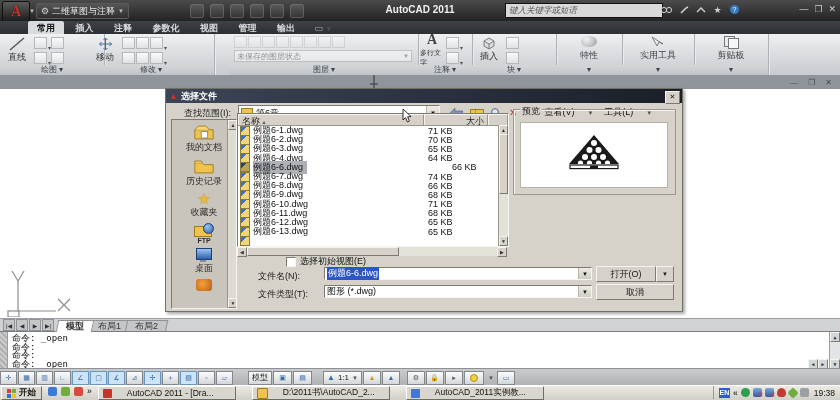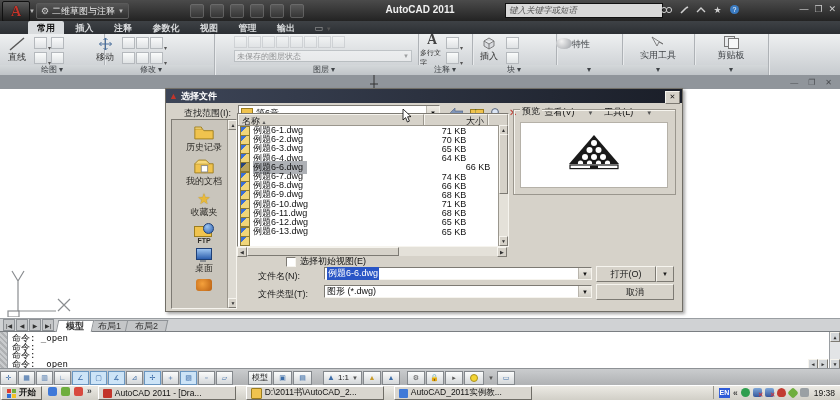--- a/index.html
+++ b/index.html
@@ -44,21 +44,21 @@
   .places{left:5px;top:30px;width:64px;height:188px;background:#c9c5bc;border:1px solid;border-color:#7d7a73 #f6f4ee #f6f4ee #7d7a73;overflow:hidden}
   .place{display:flex;flex-direction:column;align-items:center;padding-top:4px;color:#2e2c28}
   .pscroll{position:absolute;right:0;top:0;bottom:0;width:8px;background:#dedbd3;border-left:1px solid #9a968d}
   .sarrow{width:8px;height:8px;font-size:5px;display:flex;align-items:center;justify-content:center;background:#d6d2c9;border:1px solid;border-color:#f6f4ee #7d7a73 #7d7a73 #f6f4ee;color:#333}
   .flist{left:71px;top:24px;width:270px;height:132px;background:#fff;border:1px solid;border-color:#7d7a73 #f6f4ee #f6f4ee #7d7a73;overflow:hidden}
   .lhead{display:flex;height:11px;background:#d6d2c9;border-bottom:1px solid #9a968d}
   .lhead>div{border-right:1px solid #9a968d;border-top:1px solid #f6f4ee;border-left:1px solid #f6f4ee;padding:0 3px;color:#222}
   .lrow{display:flex;align-items:center;height:9.2px;padding-left:2px}
   .fico{width:8px;height:8px;margin-right:3px;background:linear-gradient(135deg,#3a6fd8 32%,#f0d67a 32%);border:1px solid #8b7a33;flex:none}
   .fname{width:175px;white-space:nowrap;overflow:hidden}
-  .fsize{width:52px;text-align:center;padding-right:4px}
+  .fsize{width:52px;text-align:left;padding-right:4px}
   .sel{background:#aeb1b6}
   .vscroll{position:absolute;right:0;top:11px;bottom:0;width:9px;background:#e4e1d9;border-left:1px solid #9a968d}
   .hscroll{left:71px;top:158px;width:270px;height:9px;background:#e4e1d9;display:flex;align-items:center}
   .groupbox{left:347px;top:20px;width:161px;height:84px;border:1px solid #9a968d;box-shadow:inset 1px 1px 0 #f6f4ee}
   .gblabel{position:absolute;top:-5px;left:6px;background:#d6d2c9;padding:0 2px;color:#222}
   .prevwhite{position:absolute;left:6px;top:12px;width:146px;height:64px;background:#fff;border:1px solid #b5b1a8}
   .chkrow{left:120px;top:166px;display:flex;align-items:center;gap:4px}
   .chk{width:8px;height:8px;background:#fff;border:1px solid;border-color:#7d7a73 #f6f4ee #f6f4ee #7d7a73}
   .frow-label{color:#1a1a1a}
   .fieldbox{background:#fff;border:1px solid;border-color:#7d7a73 #f6f4ee #f6f4ee #7d7a73;display:flex;align-items:center;height:13px;box-sizing:border-box}
@@ -79,21 +79,21 @@
   .status{left:0;top:368px;width:840px;height:17px;background:linear-gradient(#caccce,#aeb0b2);border-top:1px solid #8e9296;display:flex;align-items:center;color:#111}
   .coords{width:190px;padding-left:8px;font-size:9px;letter-spacing:.3px}
   .stg{width:15px;height:12px;border:1px solid #84888c;background:linear-gradient(#fbfcfc,#d4d7d9);margin-right:1px;display:inline-flex;align-items:center;justify-content:center;font-size:7px;color:#3d6da8}
   .stg.on{background:#cde4f7;border-color:#6a96c0}
   .srt{height:12px;border:1px solid #84888c;background:linear-gradient(#fbfcfc,#d4d7d9);display:inline-flex;align-items:center;justify-content:center;font-size:8px;padding:0 3px;margin-right:1px;color:#222}
   
   .taskbar{left:0;top:385px;width:840px;height:15px;background:linear-gradient(#eceae4,#cfcdc5);border-top:1px solid #fff;display:flex;align-items:flex-start;font-size:8.5px}
   .startbtn{height:12px;margin-left:1px;padding:0 5px;display:flex;align-items:center;gap:3px;border:1px solid;border-color:#fff #6f6d66 #6f6d66 #fff;background:#d9d6cf;font-weight:bold}
   .flag{width:9px;height:9px;display:grid;grid-template-columns:1fr 1fr;grid-template-rows:1fr 1fr;gap:1px}
   .flag i{display:block}
-  .tbtn{height:12px;border:1px solid;border-color:#fff #6f6d66 #6f6d66 #fff;background:#d9d6cf;display:flex;align-items:center;gap:3px;padding:0 4px;margin-right:10px;width:128px;overflow:hidden;white-space:nowrap}
+  .tbtn{height:12px;border:1px solid;border-color:#fff #6f6d66 #6f6d66 #fff;background:#d9d6cf;display:flex;align-items:center;gap:15px;padding:0 4px;margin-right:16px;width:128px;overflow:hidden;white-space:nowrap}
   .tray{margin-left:auto;display:flex;align-items:center;gap:3px;height:13px;border-left:1px solid #9a988f;padding:0 5px}
   .tico{width:9px;height:9px;border-radius:2px;flex:none}
   svg{display:block}
 </style>
 </head>
 <body>
 
 <div class="abs titlebar">
   <div class="abs logo">
       <span class="logoA">A</span>
@@ -250,21 +250,21 @@
       <div style="padding-top:3px">
         <div><span class="sico"></span></div>
         <div><span class="sico"></span></div>
         <div><span class="sico"></span><span class="caret">▾</span></div>
       </div>
     </div>
     <div class="plabel"><span>块</span> ▾</div>
   </div>
 
   <div class="panel" style="left:556px;width:66px">
-    <div style="display:flex;flex-direction:row;align-items:center;padding-top:2px">
+    <div style="display:flex;flex-direction:column;align-items:center;padding-top:2px">
       <span style="width:16px;height:11px;border-radius:50%;background:radial-gradient(circle at 35% 30%,#f2f2f2,#9a9ea3)"></span>
       <span style="color:#3f4347;margin-top:2px">特性</span>
     </div>
     <div class="plabel">▾</div>
   </div>
 
   <div class="panel" style="left:622px;width:72px">
     <div style="display:flex;flex-direction:column;align-items:center;padding-top:2px">
       <svg width="15" height="11" viewBox="0 0 15 11">
           <path d="M1 1 L6 10 L8 6 L12 8 Z" fill="#e8eaec" stroke="#666" stroke-width=".8"></path>
@@ -347,32 +347,32 @@
       </span>
     <span style="display:flex;align-items:center;gap:3px;margin-left:4px">
         <span>工具(L)</span>
         <span class="caret" style="margin-left:10px">▼</span>
       </span>
   </div>
 
   <div class="abs places">
     <div class="place">
       <svg width="22" height="17" viewBox="0 0 24 18">
-          <path d="M2 5 h8 l2 2 h10 v9 H2 Z" fill="#f0c34e" stroke="#9c7d1e"></path>
-          <path d="M2 5 v-2 h7 l1 2" fill="#f7d879" stroke="#9c7d1e"></path>
-        </svg>
-      <span>历史记录</span>
-    </div>
-    <div class="place">
-      <svg width="22" height="17" viewBox="0 0 24 18">
           <path d="M2 6 h20 v10 H2 Z" fill="#f0c34e" stroke="#9c7d1e"></path>
           <path d="M2 6 L6 2 h8 l4 4" fill="#f7d879" stroke="#9c7d1e"></path>
           <rect x="9" y="8" width="7" height="7" fill="#fff" stroke="#888"></rect>
         </svg>
       <span>我的文档</span>
+    </div>
+    <div class="place">
+      <svg width="22" height="17" viewBox="0 0 24 18">
+          <path d="M2 5 h8 l2 2 h10 v9 H2 Z" fill="#f0c34e" stroke="#9c7d1e"></path>
+          <path d="M2 5 v-2 h7 l1 2" fill="#f7d879" stroke="#9c7d1e"></path>
+        </svg>
+      <span>历史记录</span>
     </div>
     <div class="place">
       <span style="color:#e8b93c;font-size:15px;line-height:14px;text-shadow:0 0 1px #9c7d1e">★</span>
       <span>收藏夹</span>
     </div>
     <div class="place">
       <span style="position:relative;width:20px;height:14px">
         <span style="position:absolute;left:0;bottom:0;width:16px;height:9px;background:#f0c34e;border:1px solid #9c7d1e"></span>
         <span style="position:absolute;right:0;top:0;width:9px;height:9px;border-radius:50%;background:radial-gradient(circle at 35% 30%,#9cc4f0,#2d5fae);border:1px solid #1d3f77"></span>
       </span>

